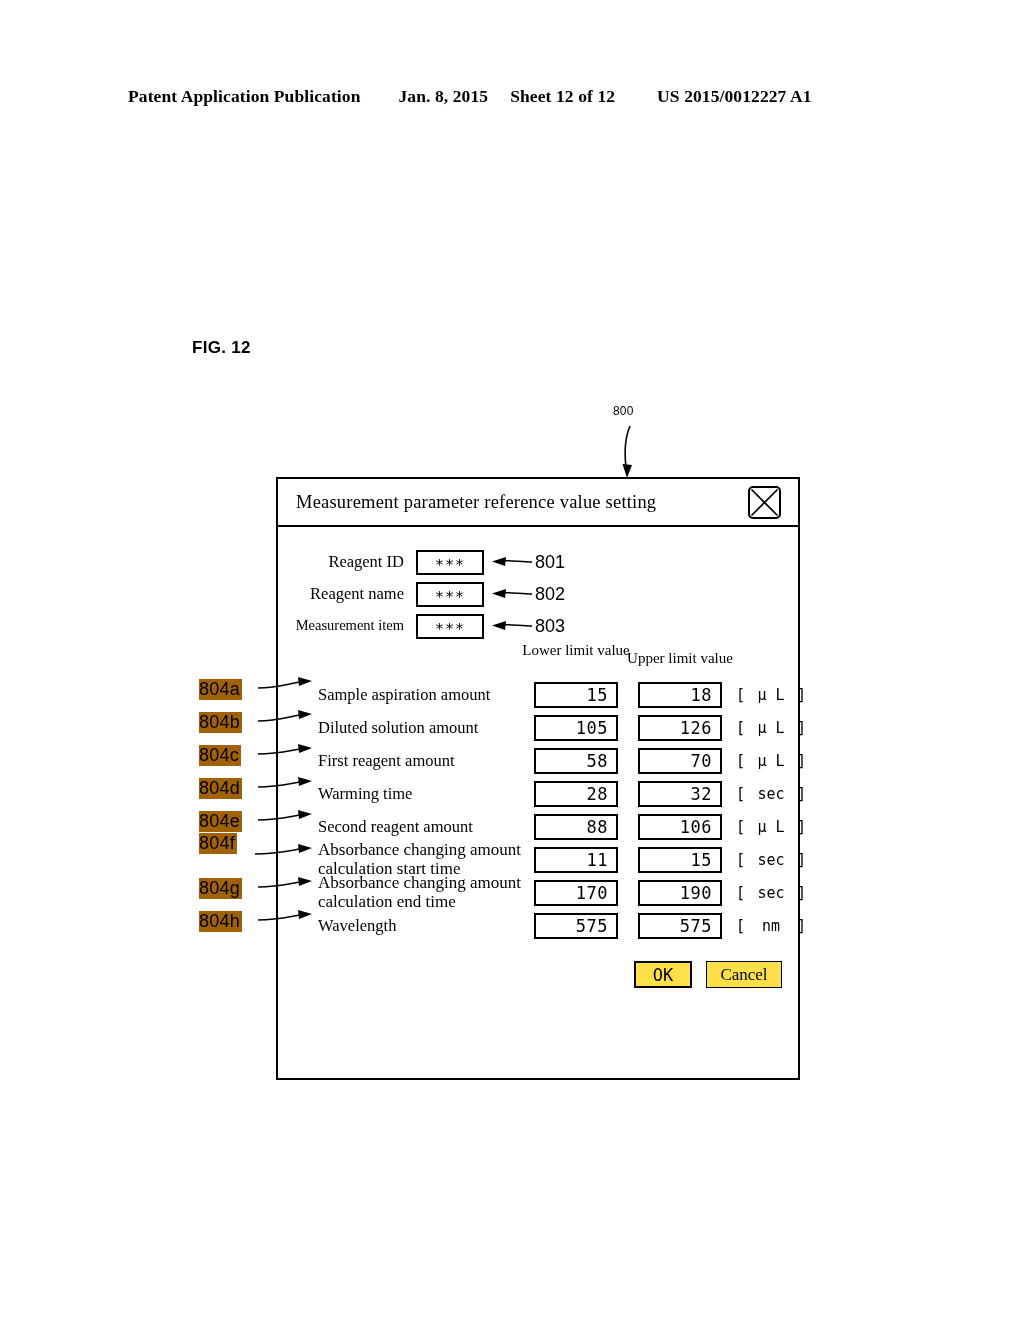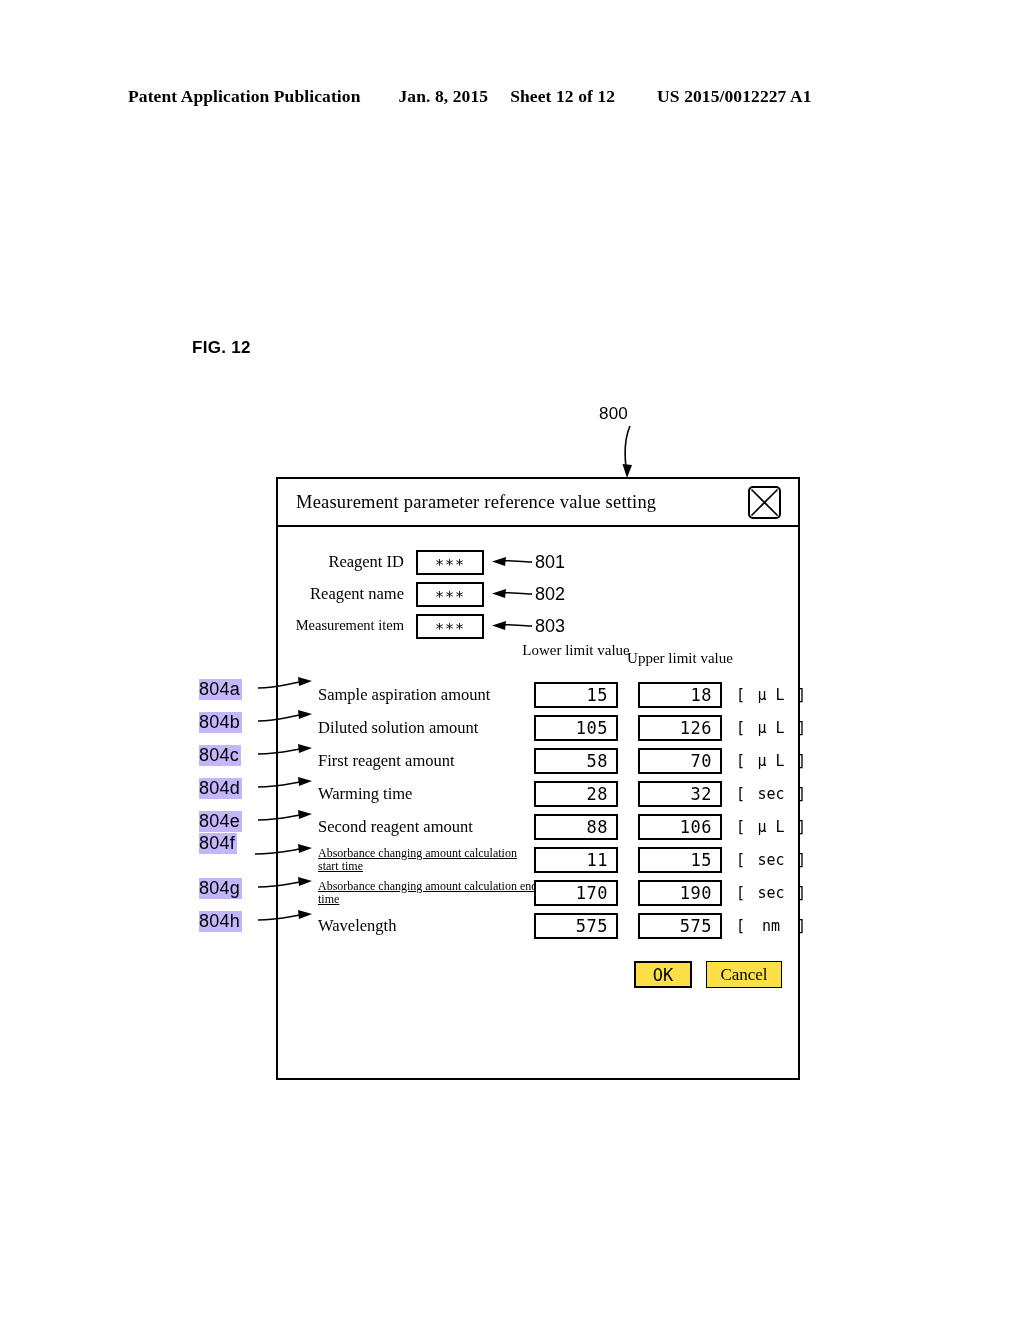--- a/index.html
+++ b/index.html
@@ -43,22 +43,22 @@
     font-family: "Liberation Sans", "DejaVu Sans", sans-serif;
     font-weight: bold;
     font-size: 17px;
     letter-spacing: 0.3px;
   }
 
   
   .callout-800 {
     position: absolute;
     top: 404px;
-    left: 599px;
-    font-size: 17px;
+    left: 613px;
+    font-size: 12px;
     font-family: "Liberation Sans", "DejaVu Sans", sans-serif;
     letter-spacing: 0.2px;
   }
   .callout-800-leader {
     position: absolute;
     top: 424px;
     left: 600px;
     width: 60px;
     height: 60px;
     pointer-events: none;
@@ -177,23 +177,22 @@
     padding-left: 20px;
   }
   .param-label {
     position: absolute;
     left: 40px;
     width: 220px;
     font-size: 16.5px;
     line-height: 1.05;
   }
   .param-label.small {
-    font-size: 12px;
+    font-size: 17px;
     line-height: 1.1;
-    text-decoration: underline;
   }
   .val-box {
     position: absolute;
     width: 84px;
     height: 26px;
     justify-content: flex-end;
     padding-right: 8px;
     font-size: 17px;
     letter-spacing: 0.5px;
   }
@@ -242,21 +241,21 @@
   }
 
   
   .ref-left {
     position: absolute;
     left: 199px;
     font-family: "Liberation Sans", "DejaVu Sans", sans-serif;
     font-size: 18px;
     letter-spacing: 0.2px;
     z-index: 9;
-    background: #c4b5fd;
+    background: #a16207;
     padding-right: 2px;
   }
   .leader-layer {
     position: absolute;
     left: 0;
     top: 0;
     width: 1024px;
     height: 1320px;
     pointer-events: none;
     z-index: 8;

